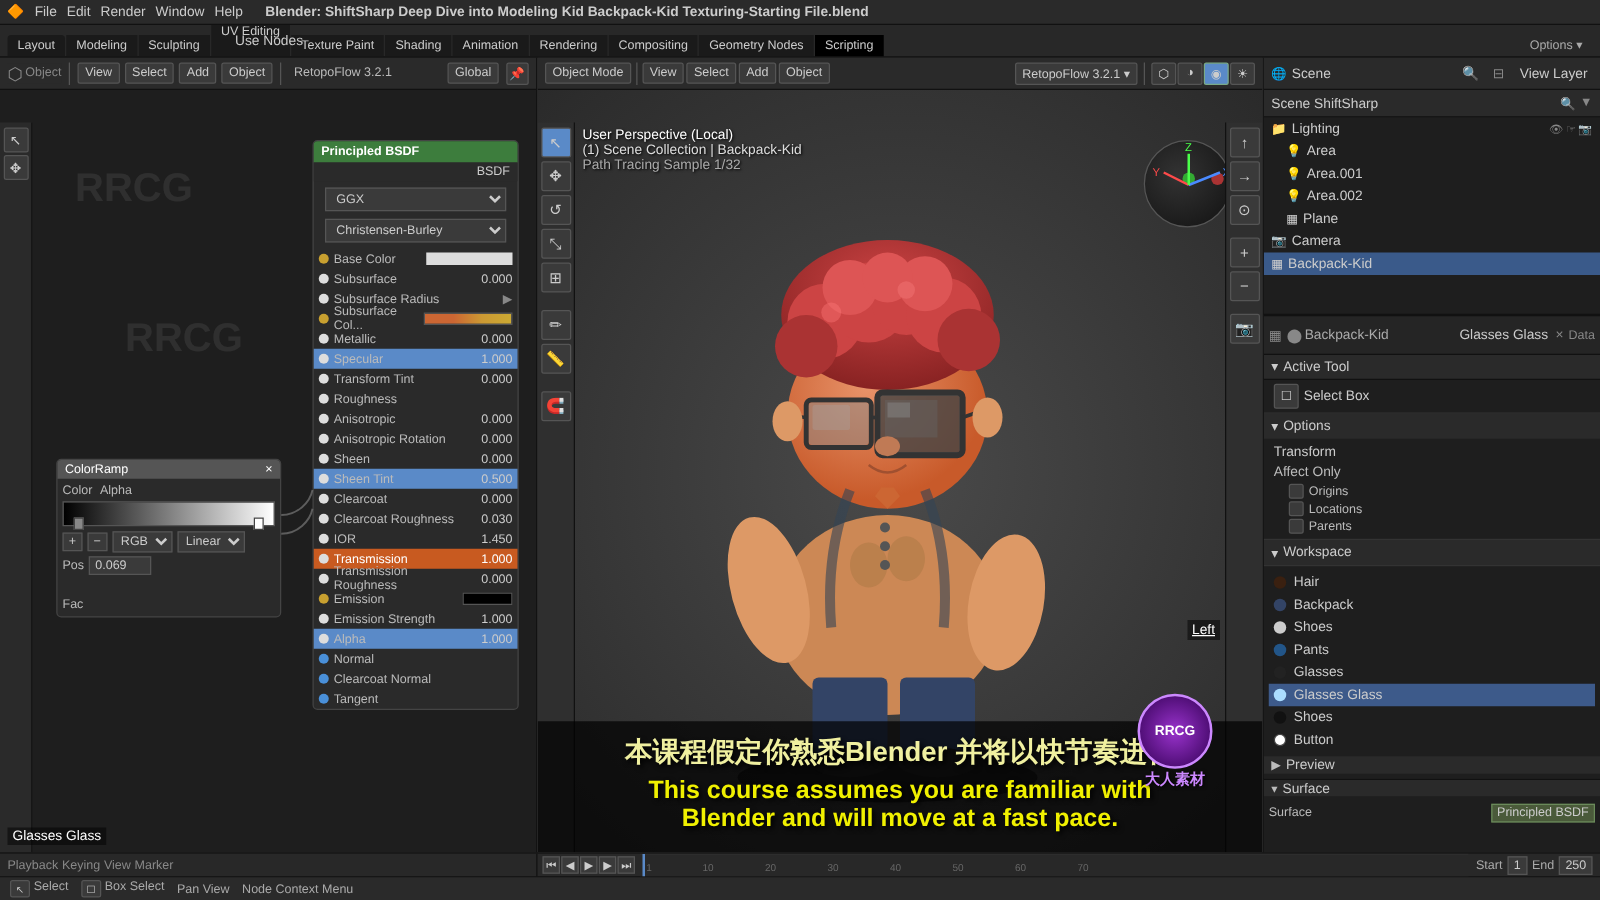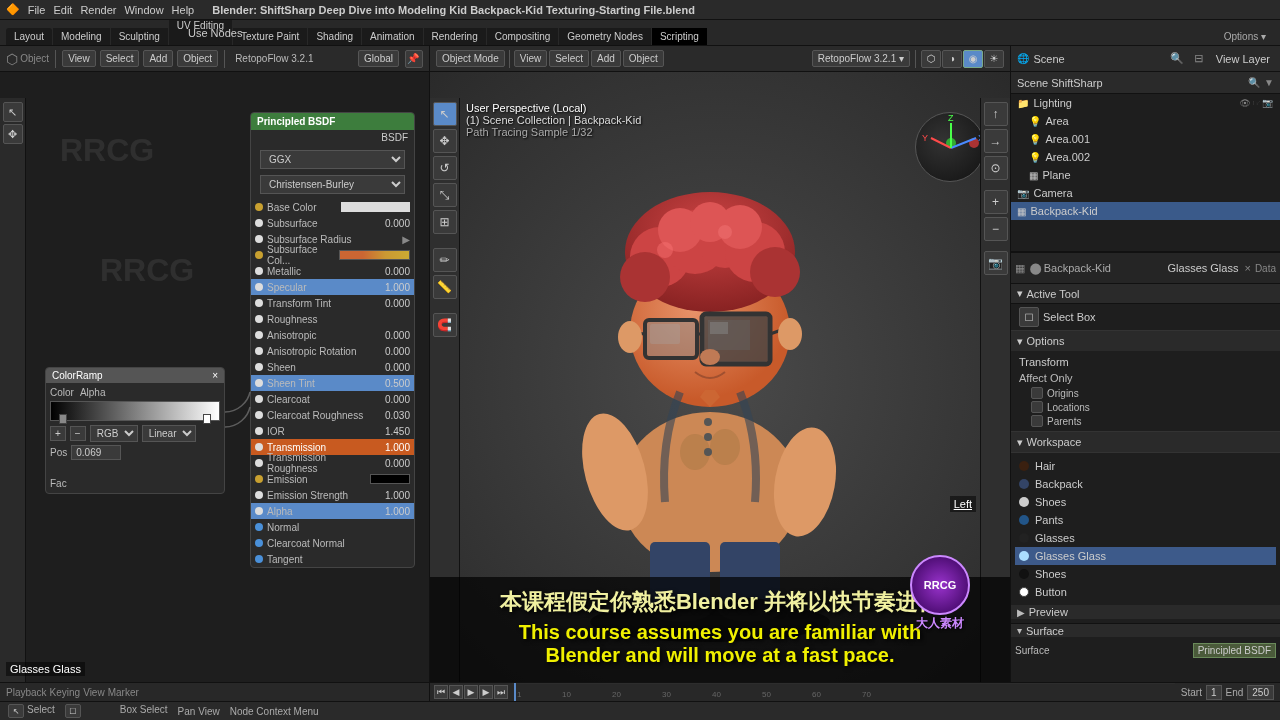--- a/index.html
+++ b/index.html
@@ -1217,21 +1217,21 @@
     </div>
   </div>
 
   <div style="height:18px;background:#2a2a2a;display:flex;align-items:center;padding:0 8px;gap:10px;">
     <div style="display:flex;gap:3px;">
       <div style="width:16px;height:14px;background:#3a3a3a;border:1px solid #555;border-radius:2px;display:flex;align-items:center;justify-content:center;font-size:8px;">↖</div>
       <span style="font-size:10px;color:#aaa;">Select</span>
     </div>
     <div style="display:flex;gap:3px;">
       <div style="width:16px;height:14px;background:#3a3a3a;border:1px solid #555;border-radius:2px;display:flex;align-items:center;justify-content:center;font-size:8px;">☐</div>
-      <span style="font-size:10px;color:#aaa;margin-left:36px;">Box Select</span>
+      <span style="font-size:10px;color:#aaa;">Box Select</span>
     </div>
     <div style="display:flex;gap:3px;">
       <span style="font-size:10px;color:#aaa;">Pan View</span>
     </div>
     <div style="display:flex;gap:3px;">
       <span style="font-size:10px;color:#aaa;">Node Context Menu</span>
     </div>
   </div>
 
 </div>

